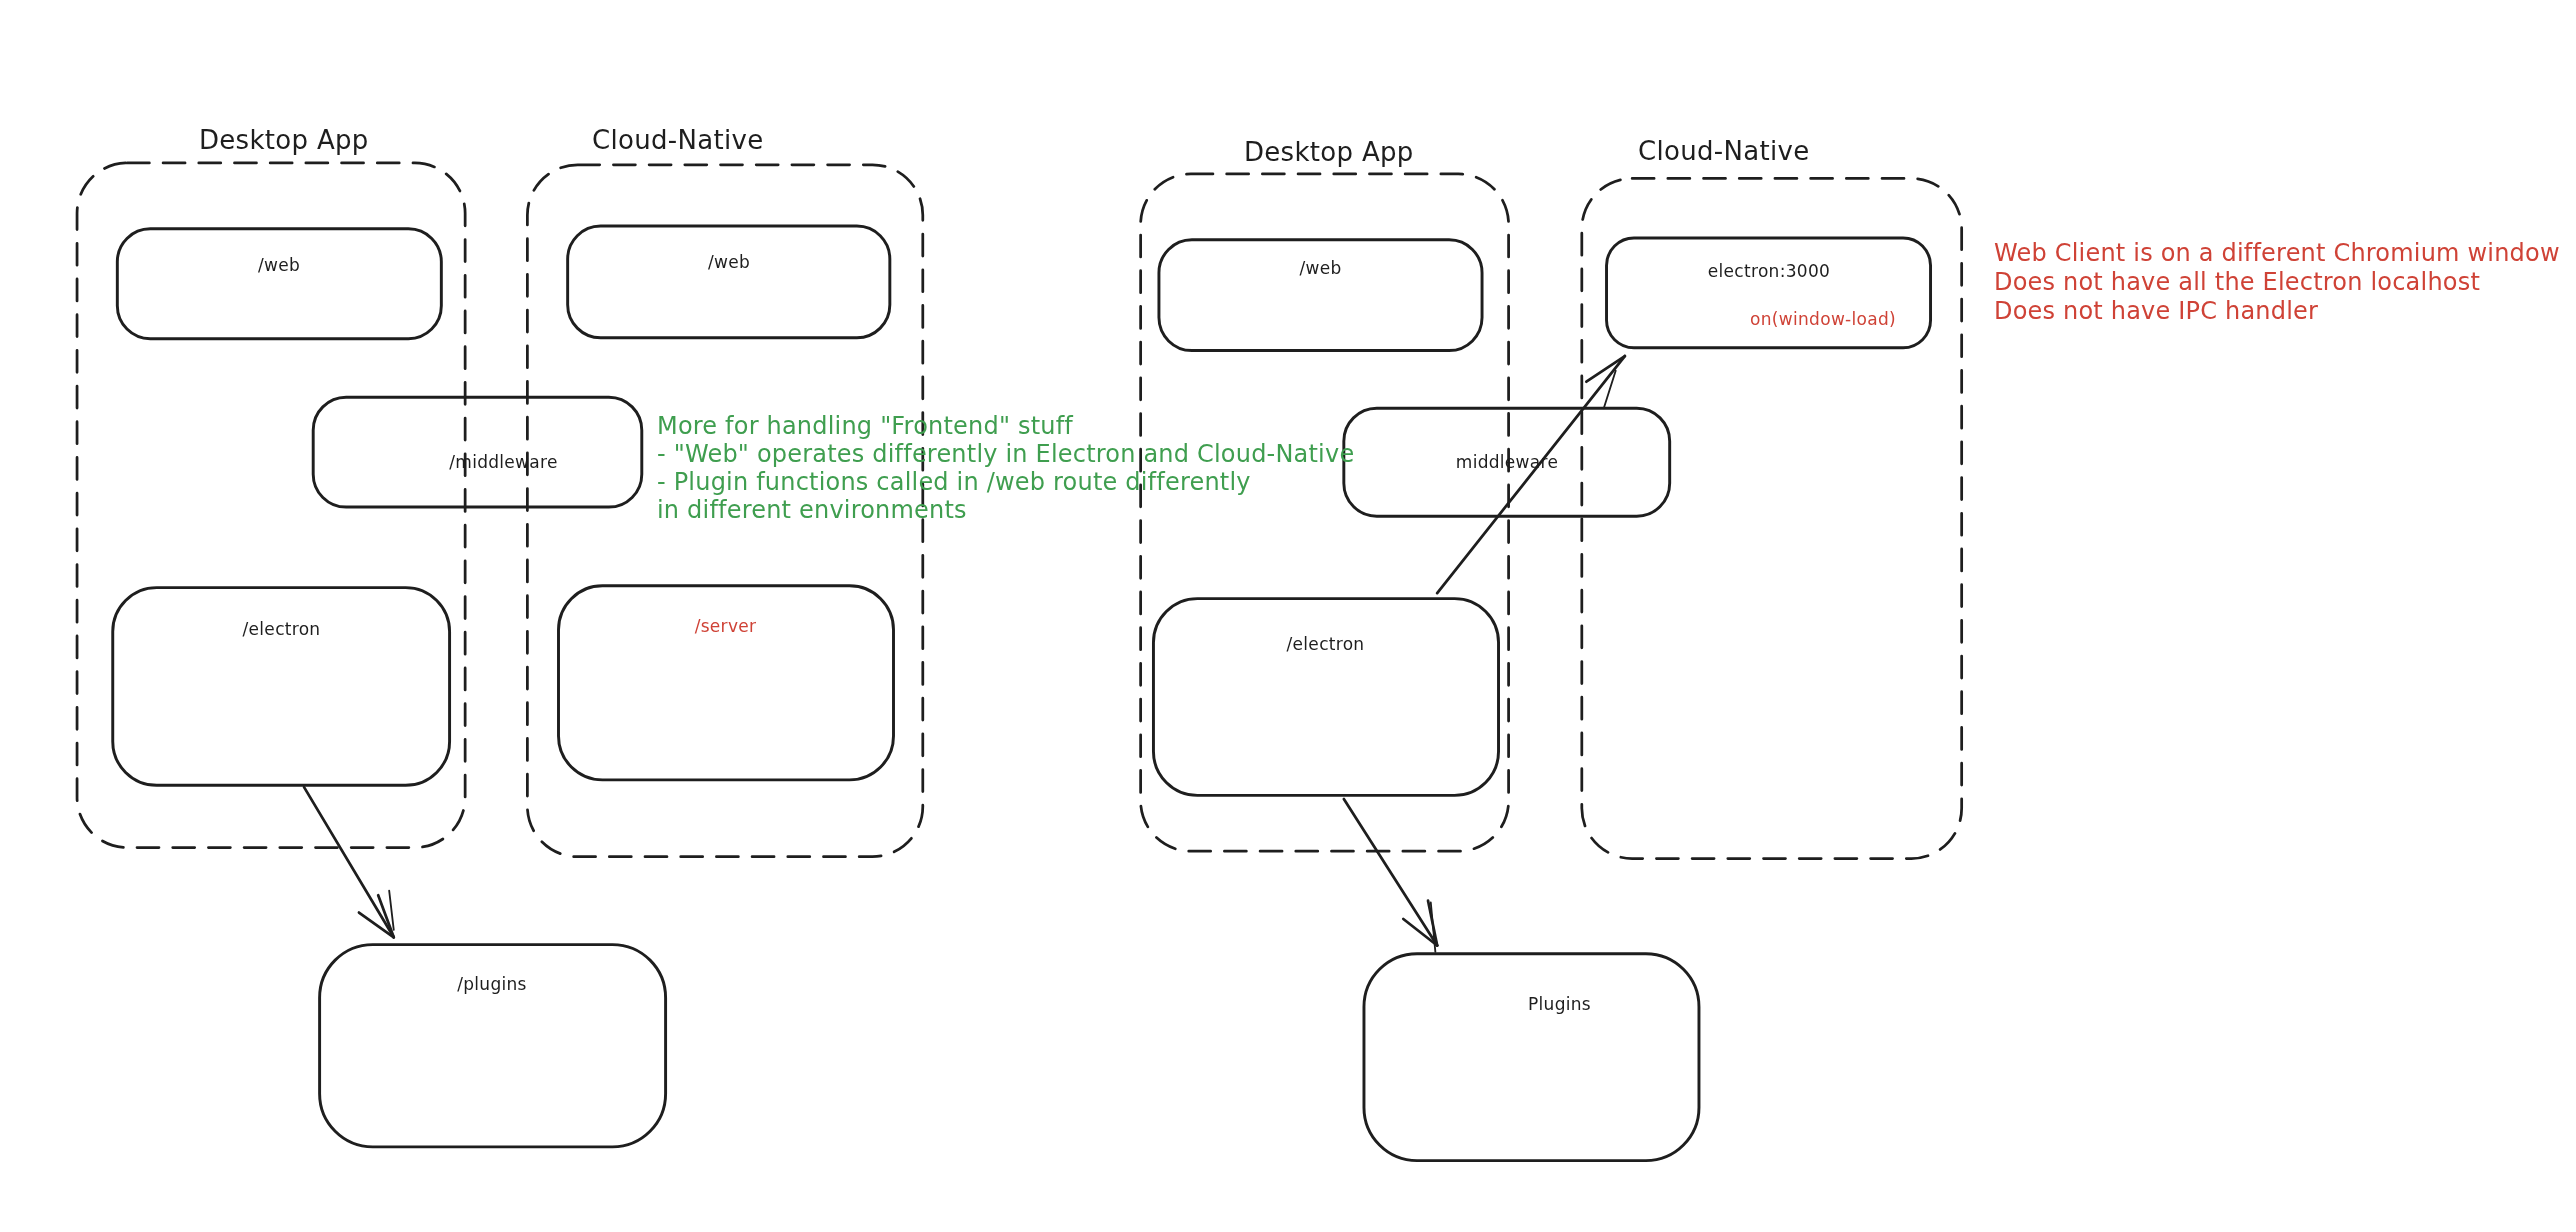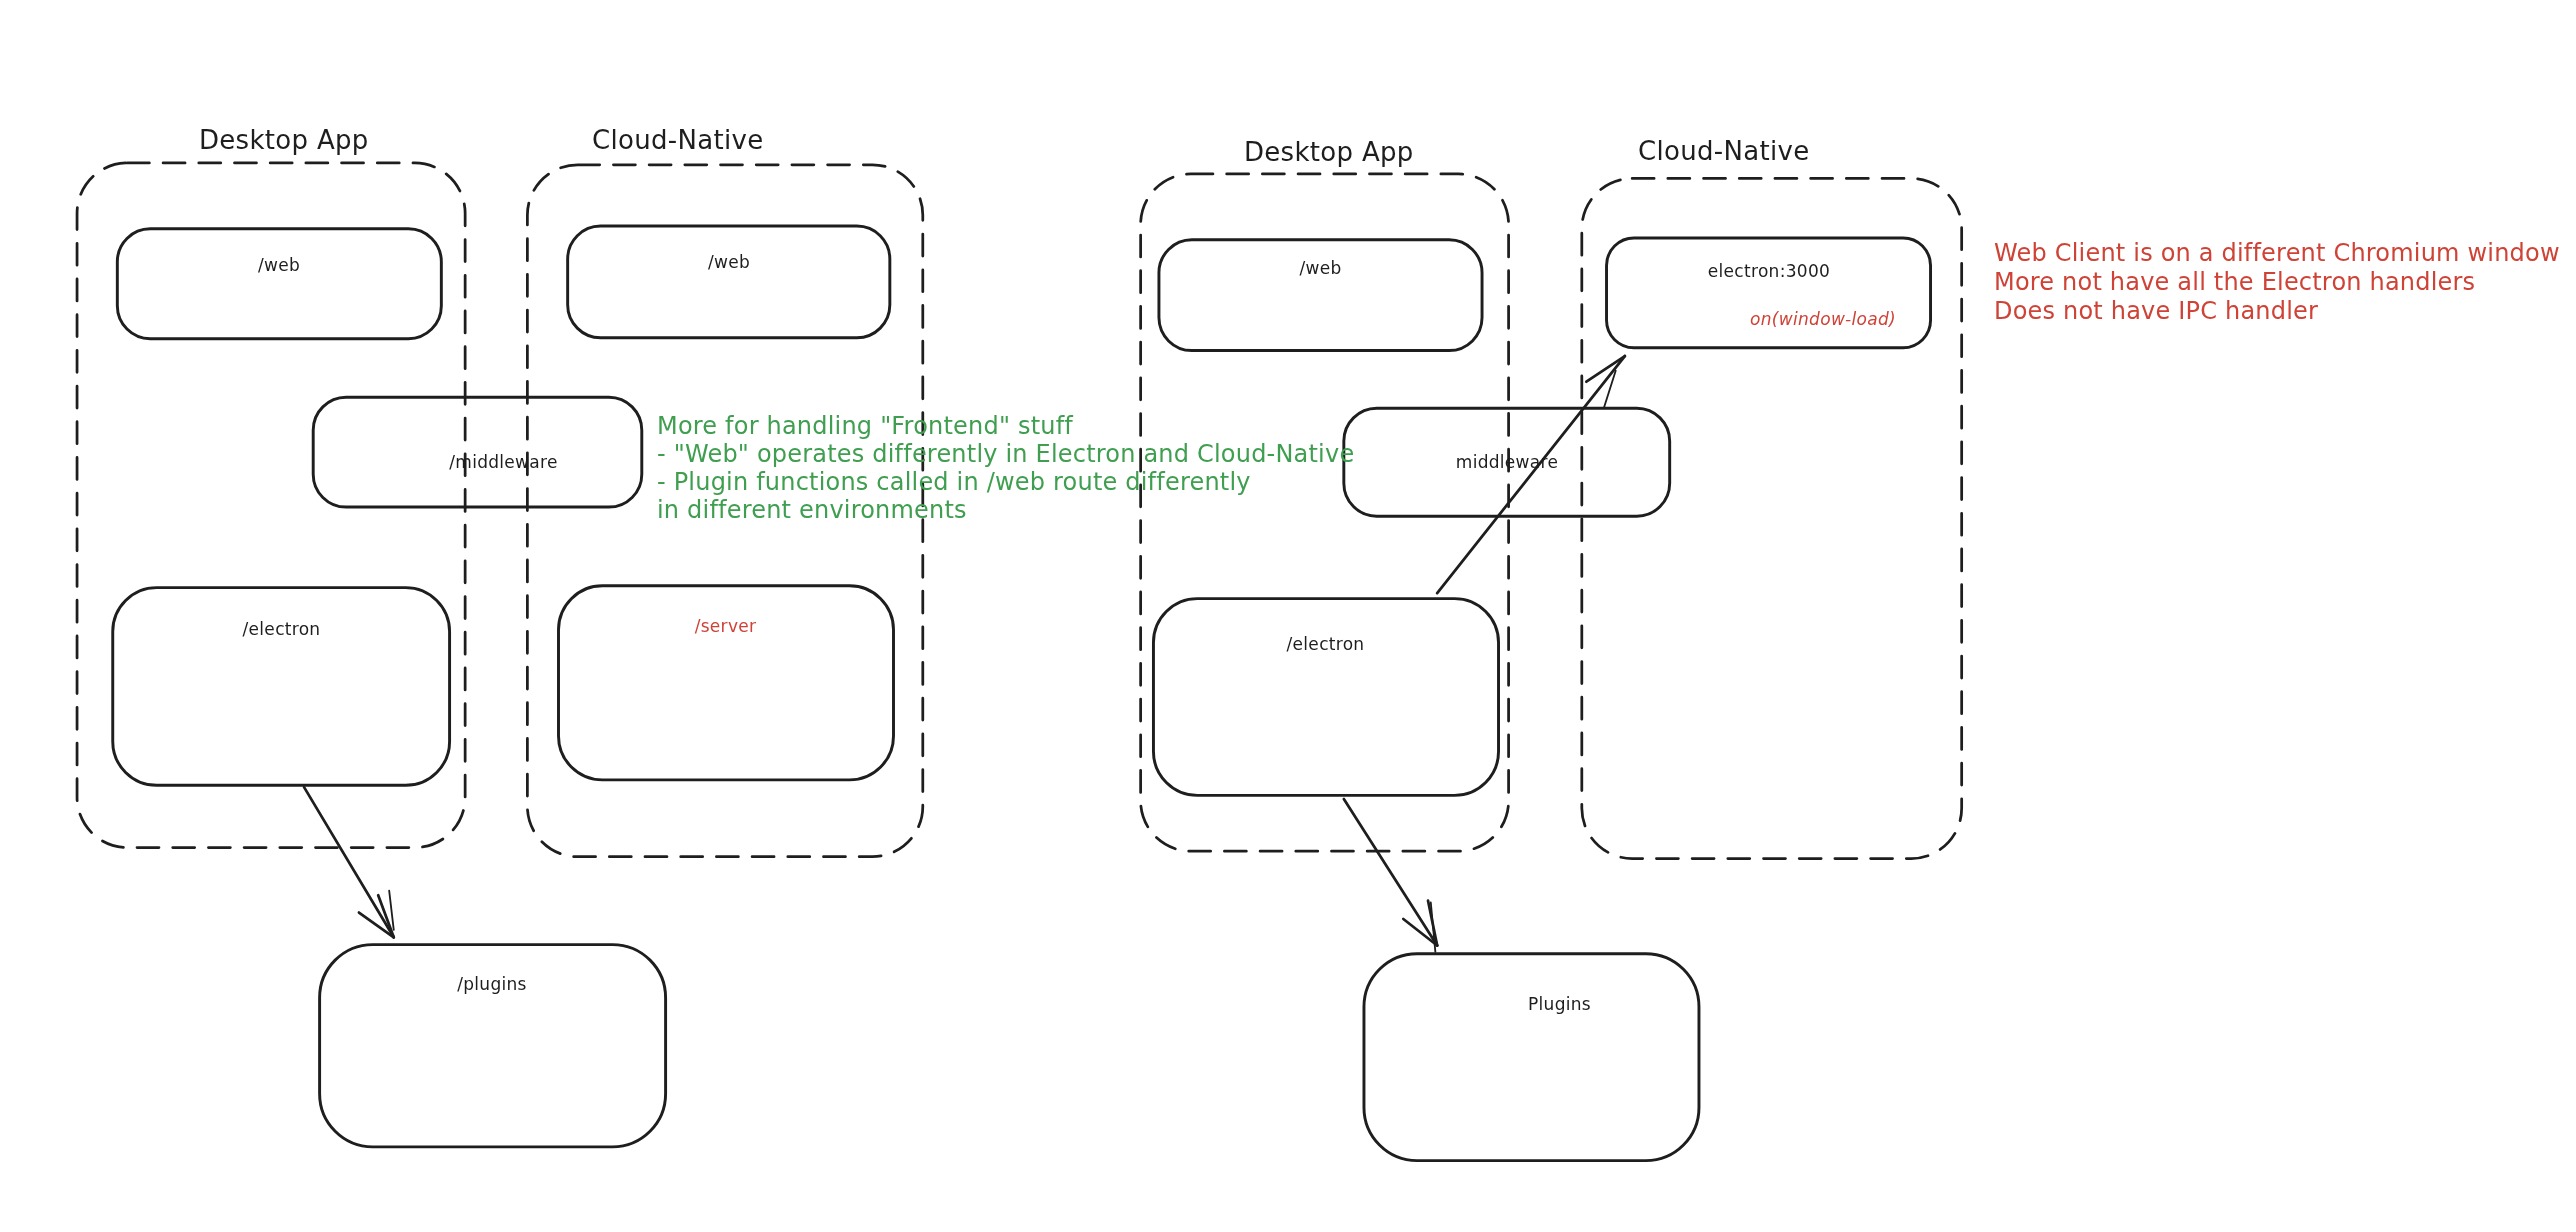--- a/index.html
+++ b/index.html
@@ -101,32 +101,32 @@
   <div class="boxlbl" style="left:313px;width:329px;top:448px;padding-left:26px;">/middleware</div>
   <div class="boxlbl" style="left:113px;width:337px;top:615px;">/electron</div>
   <div class="boxlbl red" style="left:558px;width:335px;top:612px;">/server</div>
   <div class="boxlbl" style="left:319px;width:346px;top:970px;">/plugins</div>
 
   <div class="lbl" style="left:1244px;top:137px;">Desktop App</div>
   <div class="lbl" style="left:1638px;top:136px;">Cloud-Native</div>
 
   <div class="boxlbl" style="left:1159px;width:323px;top:254px;">/web</div>
   <div class="boxlbl" style="left:1607px;width:324px;top:257px;">electron:3000</div>
-  <div class="boxlbl red right-align" style="left:1607px;width:324px;top:305px;font-style:italic;">on(window-load)</div>
+  <div class="boxlbl red right-align" style="left:1607px;width:324px;top:305px;">on(window-load)</div>
   <div class="boxlbl" style="left:1344px;width:326px;top:448px;">middleware</div>
   <div class="boxlbl" style="left:1153px;width:345px;top:630px;">/electron</div>
   <div class="boxlbl" style="left:1364px;width:335px;top:990px;margin-left:28px;">Plugins</div>
 
   <div class="note green" style="left:657px;top:412px;">
     <div>More for handling "Frontend" stuff</div>
     <div>- "Web" operates differently in Electron and Cloud-Native</div>
     <div>- Plugin functions called in /web route differently</div>
     <div>in different environments</div>
   </div>
 
   <div class="note note-red red" style="left:1994px;top:239px;">
     <div>Web Client is on a different Chromium window</div>
-    <div>More not have all the Electron handlers</div>
+    <div>Does not have all the Electron localhost</div>
     <div>Does not have IPC handler</div>
   </div>
 
 </div>
 
 
 </body></html>

